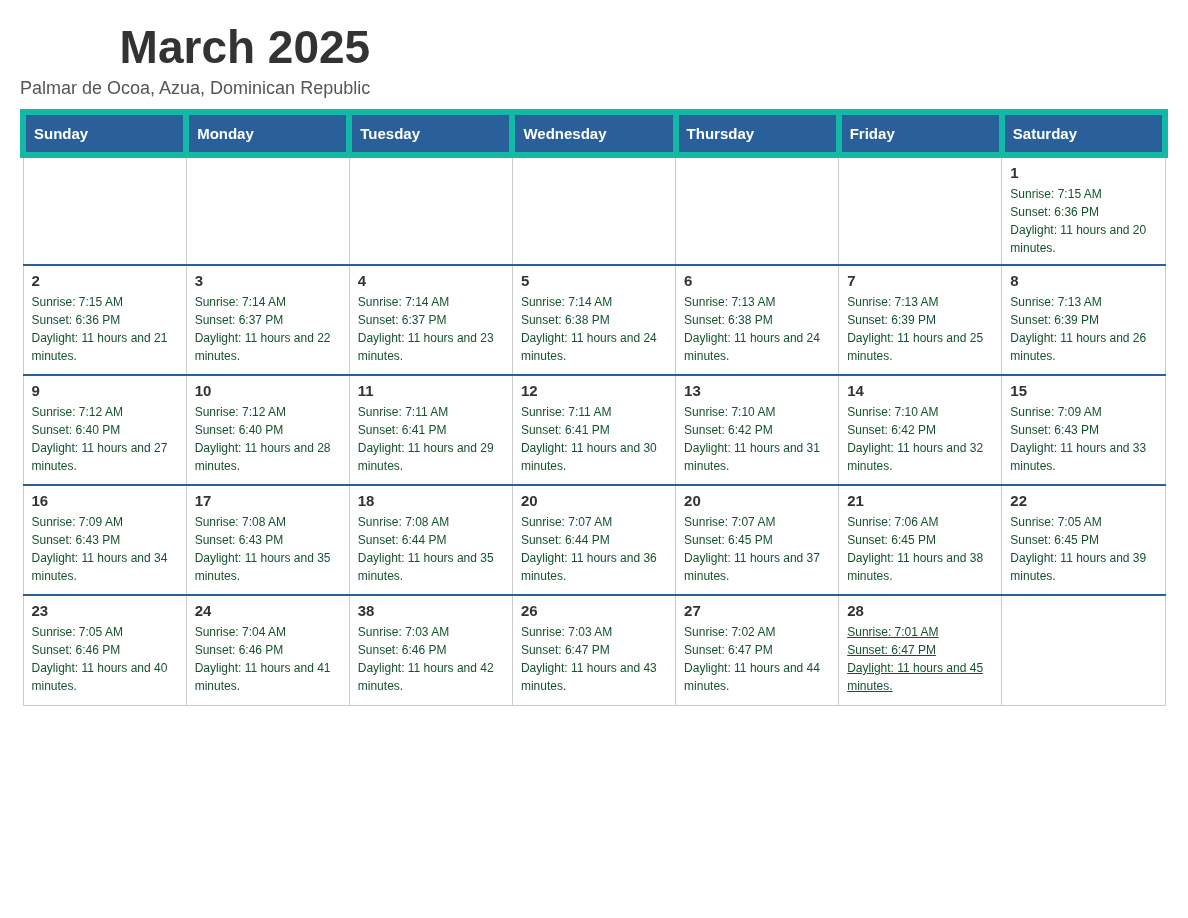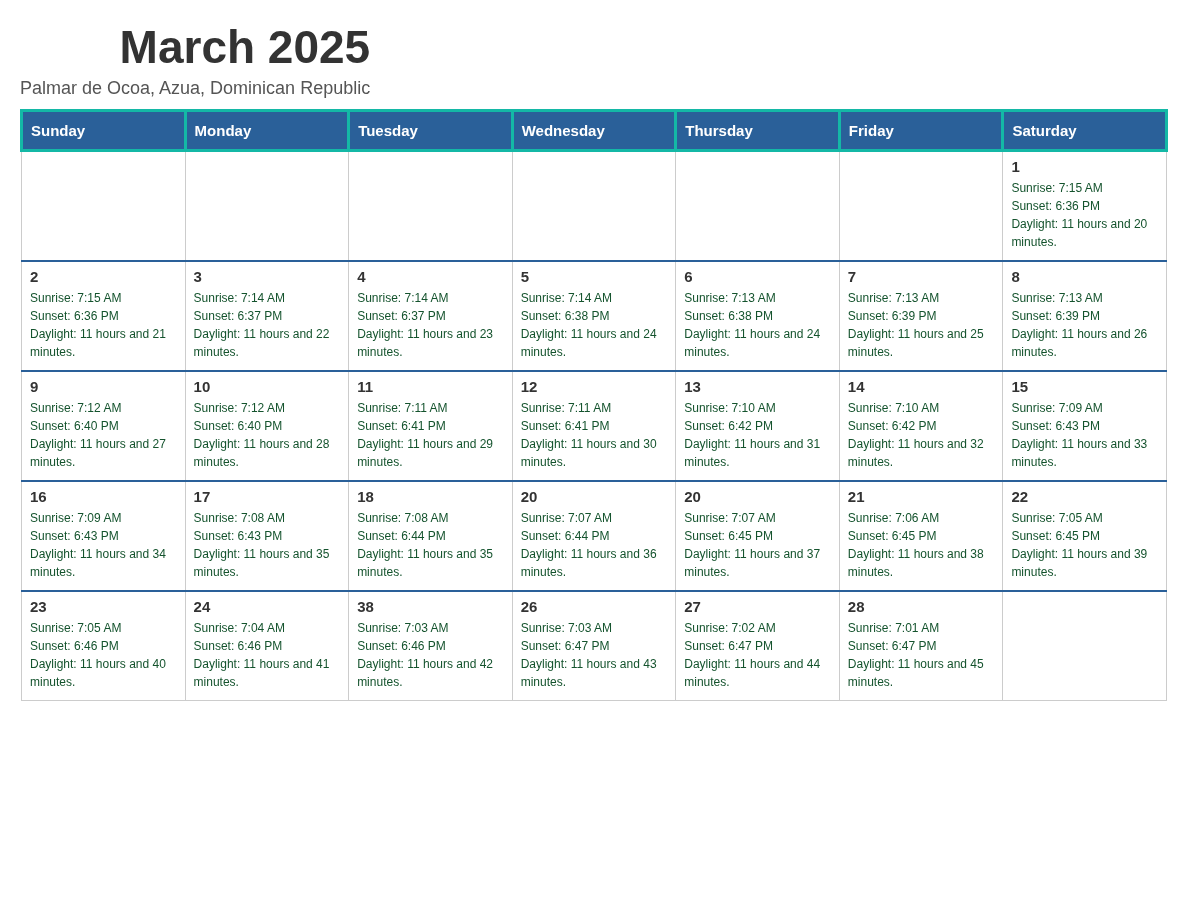--- a/index.html
+++ b/index.html
@@ -39,21 +39,21 @@
       border-collapse: collapse;
       margin-top: 10px;
     }
     .calendar-table th {
       background-color: #2a6099;
       color: #fff;
       padding: 10px 8px;
       font-size: 15px;
       font-weight: bold;
       text-align: left;
-      border: 3px solid #14b8a6;
+      border: 6px solid #14b8a6;
     }
     .calendar-table td {
       vertical-align: top;
       padding: 6px 8px;
       border: 1px solid #ccc;
       width: 14.28%;
       min-height: 110px;
       height: 110px;
       font-size: 12.5px;
       color: #333;
@@ -299,20 +299,20 @@
 Daylight: 11 hours and 43 minutes.</div>
         </td>
         <td>
           <span class="day-number">27</span>
           <div class="day-info" style="white-space: pre-line;">Sunrise: 7:02 AM
 Sunset: 6:47 PM
 Daylight: 11 hours and 44 minutes.</div>
         </td>
         <td>
           <span class="day-number">28</span>
-          <div class="day-info" style="white-space: pre-line;">Sunrise: 7:01 AM
+          <div class="day-info" style="white-space: pre-line; text-decoration: underline;">Sunrise: 7:01 AM
 Sunset: 6:47 PM
 Daylight: 11 hours and 45 minutes.</div>
         </td>
         <td class="empty-cell"></td>
       </tr>
     </tbody>
 </table>
 
 </body></html>

